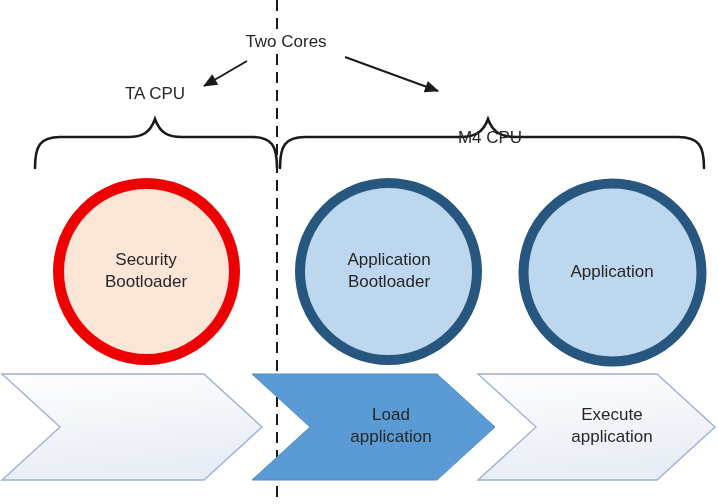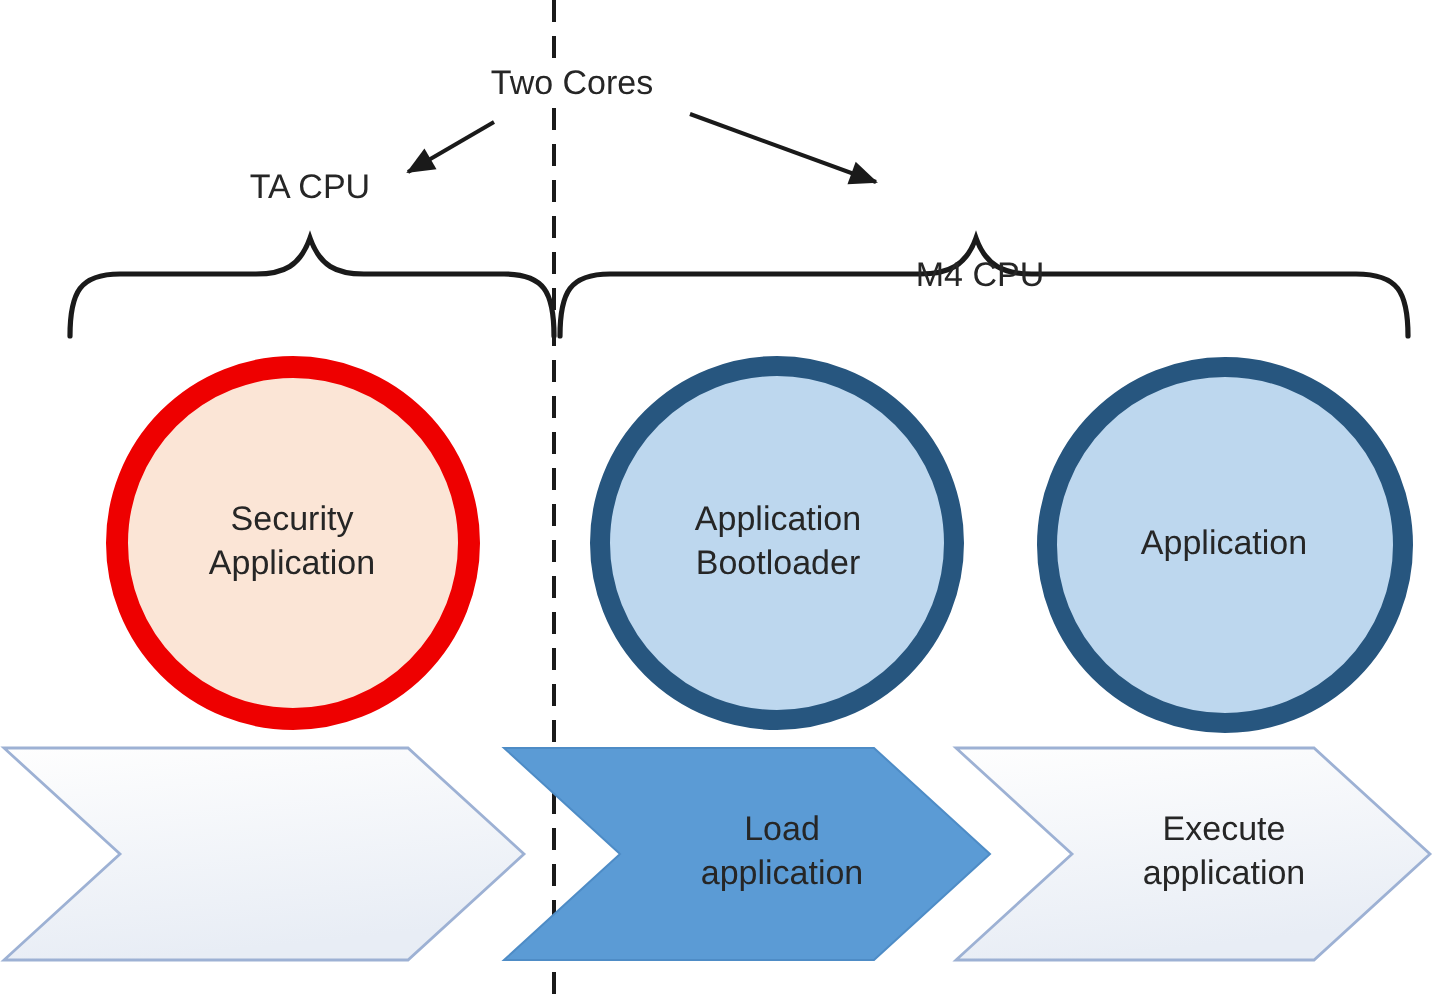--- a/index.html
+++ b/index.html
@@ -66,21 +66,21 @@
     <circle cx="146.5" cy="271.5" r="88" stroke="#ee0000" stroke-width="11" fill="#fbe5d6"></circle>
     <circle cx="388.5" cy="271.5" r="88.5" stroke="#27567f" stroke-width="10" fill="#bdd7ee"></circle>
     <circle cx="612.5" cy="272.5" r="89" stroke="#27567f" stroke-width="10" fill="#bdd7ee"></circle>
   </svg>
 
   <div class="lbl masked l-two-cores">Two Cores</div>
   <div class="lbl l-ta-cpu">TA CPU</div>
   <div class="lbl l-m4-cpu">M4 CPU</div>
 
   <div class="lbl l-circle1">Security
-Application</div>
+Bootloader</div>
   <div class="lbl l-circle2">Application
 Bootloader</div>
   <div class="lbl l-circle3">Application</div>
 
   <div class="lbl l-chev2">Load
 application</div>
   <div class="lbl l-chev3">Execute
 application</div>
 
 </div>

